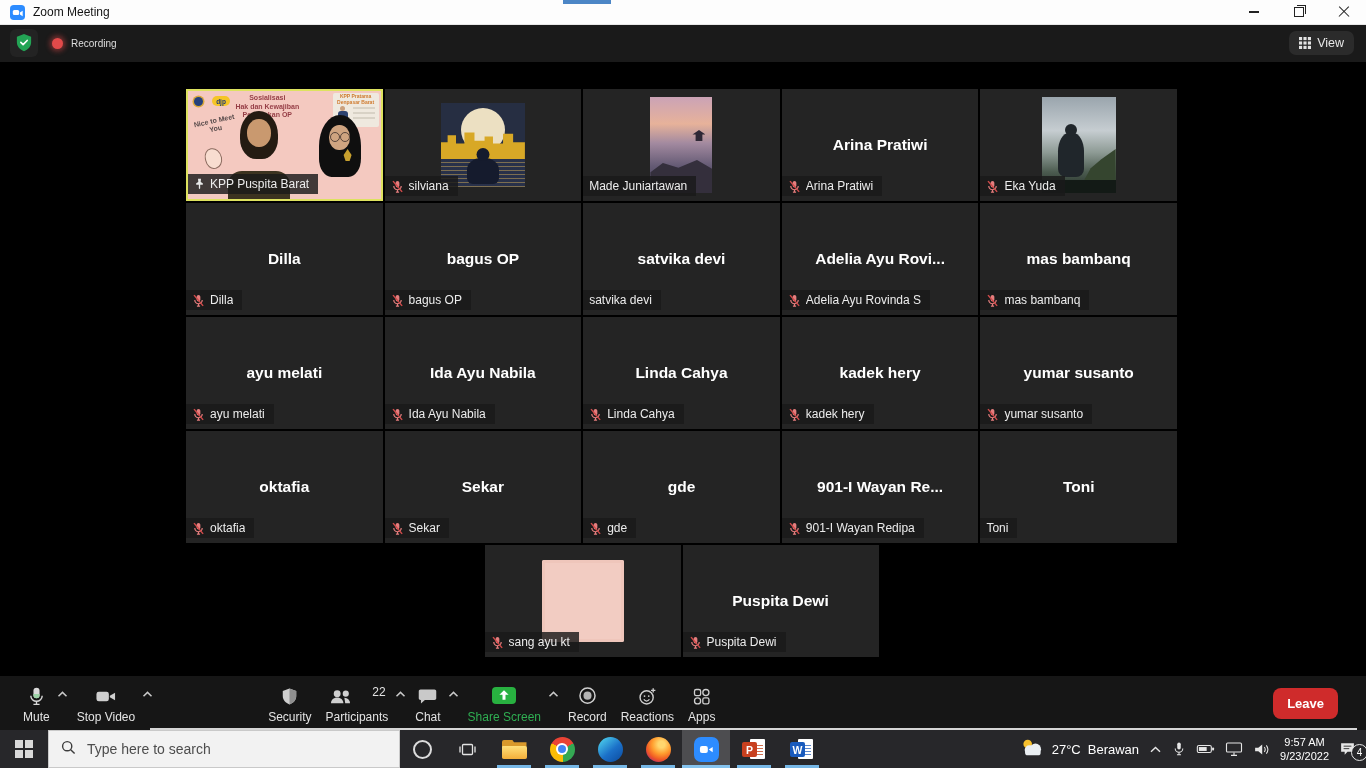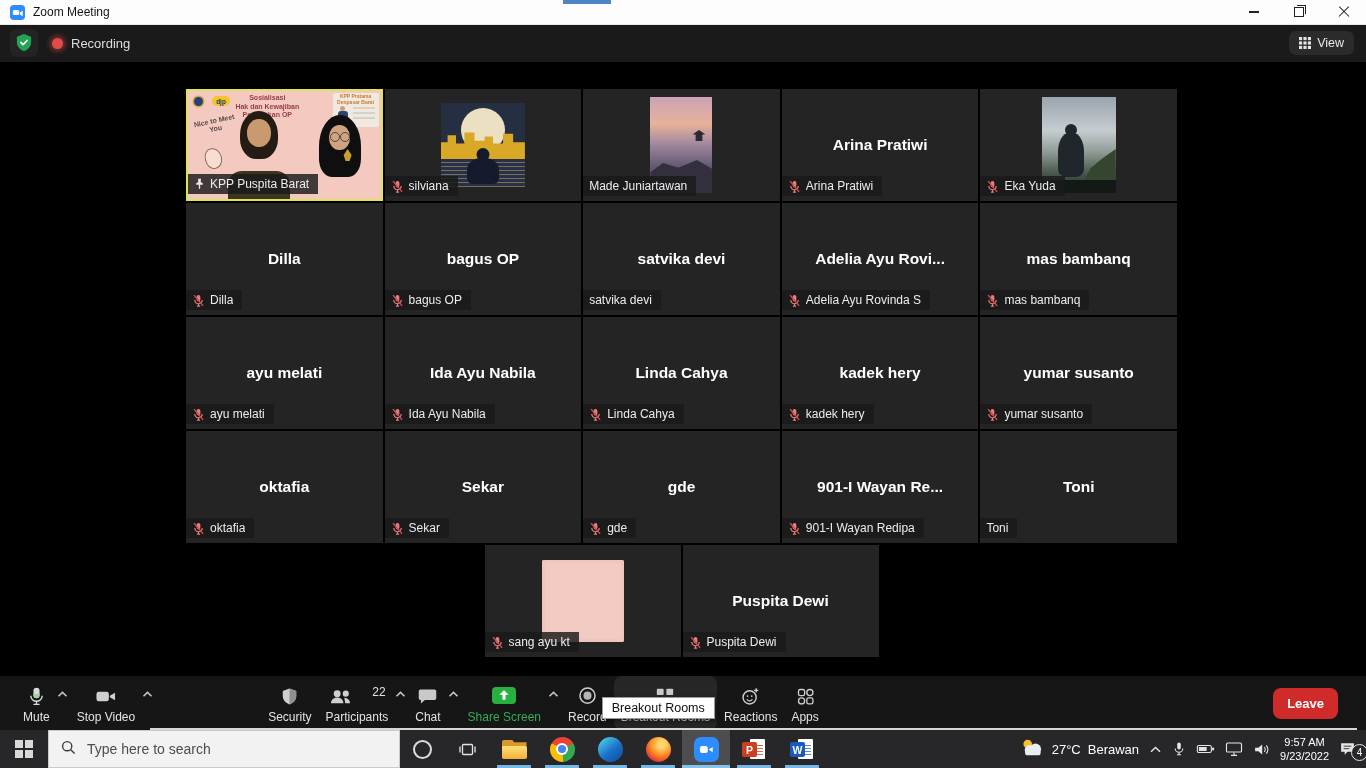--- a/index.html
+++ b/index.html
@@ -25,21 +25,21 @@
   .top-blue-strip{position:absolute;left:563px;top:0;width:48px;height:4px;background:#4c86c6;z-index:9;}
 
   
   .meetbar{position:absolute;top:24px;left:0;width:1366px;height:38px;background:#1a1a1a;
            display:flex;align-items:center;}
   .shield-wrap{margin-left:10px;width:28px;height:28px;border-radius:6px;background:#232323;
            display:flex;align-items:center;justify-content:center;}
   .rec{display:flex;align-items:center;gap:8px;margin-left:14px;}
   .rec-dot{width:11px;height:11px;border-radius:50%;background:#e24a4a;
            box-shadow:0 0 5px 2.5px rgba(226,74,74,.45);}
-  .rec-label{color:#dedede;font-size:13px;}
+  .rec-label{color:#dedede;font-size:10px;}
   .view-btn{margin-left:auto;margin-right:12px;background:#2b2b2b;border-radius:7px;
            display:flex;align-items:center;gap:6px;padding:5px 10px;color:#e8e8e8;font-size:12.5px;}
 
   
   .stage{position:absolute;top:62px;left:0;width:1366px;height:614px;background:#000;}
   .pgrid{position:absolute;left:186px;top:27px;width:991px;display:grid;
          grid-template-columns:repeat(5,1fr);gap:2px;}
   .bottomrow{position:absolute;left:186px;top:483px;width:991px;display:flex;justify-content:center;gap:2px;}
   .tile{height:112px;background:#242424;position:relative;overflow:hidden;box-sizing:border-box;}
   .bottomrow .tile{width:196px;flex:0 0 196px;}
@@ -693,32 +693,20 @@
   <button class="tbtn">
     <span class="ticon">
       <svg width="21" height="21" viewBox="0 0 24 24">
           <circle cx="12" cy="11" r="8.6" fill="none" stroke="#cfcfcf" stroke-width="1.7"></circle>
           <circle cx="12" cy="11" r="4.6" fill="#b5b5b5"></circle>
         </svg>
     </span>
     <span class="tlabel">Record</span>
   </button>
 
-  <button class="tbtn bk-btn">
-    <span class="ticon">
-      <svg width="22" height="20" viewBox="0 0 24 22">
-          <rect x="3" y="3" width="7.5" height="7" rx="1" fill="#c9c9c9"></rect>
-          <rect x="13.5" y="3" width="7.5" height="7" rx="1" fill="#c9c9c9"></rect>
-          <rect x="3" y="12.5" width="7.5" height="7" rx="1" fill="#c9c9c9"></rect>
-          <rect x="13.5" y="12.5" width="7.5" height="7" rx="1" fill="#c9c9c9"></rect>
-        </svg>
-    </span>
-    <span class="tlabel">Breakout Rooms</span>
-    <span class="bk-tip">Breakout Rooms</span>
-  </button>
 
   <button class="tbtn">
     <span class="ticon">
       <svg width="23" height="21" viewBox="0 0 24 24">
           <circle cx="11" cy="13" r="7.5" fill="none" stroke="#cfcfcf" stroke-width="1.6"></circle>
           <circle cx="8.6" cy="11.5" r="1" fill="#cfcfcf"></circle>
           <circle cx="13.4" cy="11.5" r="1" fill="#cfcfcf"></circle>
           <path d="M7.8 15.2c.8 1.3 1.9 2 3.2 2s2.4-.7 3.2-2" fill="none" stroke="#cfcfcf" stroke-width="1.4"></path>
           <path d="M18.5 2.5v5M16 5h5" stroke="#cfcfcf" stroke-width="1.5"></path>
         </svg>

